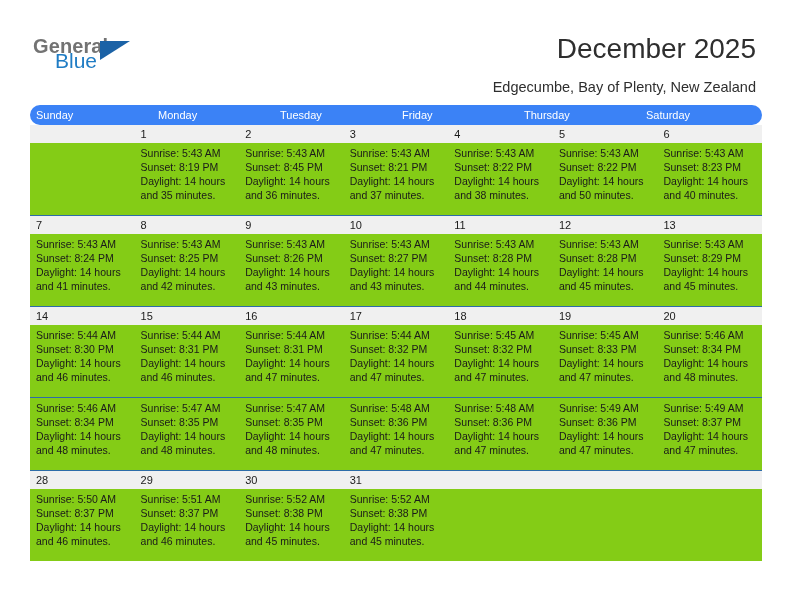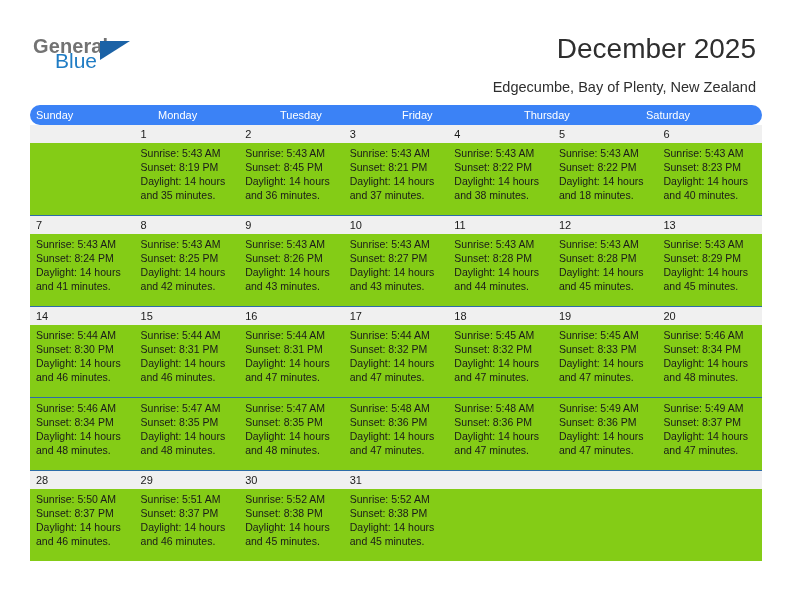--- a/index.html
+++ b/index.html
@@ -209,21 +209,21 @@
             <div class="detail">
               <div class="line">Sunrise: 5:43 AM</div>
               <div class="line">Sunset: 8:22 PM</div>
               <div class="line">Daylight: 14 hours</div>
               <div class="line">and 38 minutes.</div>
             </div>
             <div class="detail">
               <div class="line">Sunrise: 5:43 AM</div>
               <div class="line">Sunset: 8:22 PM</div>
               <div class="line">Daylight: 14 hours</div>
-              <div class="line">and 18 minutes.</div>
+              <div class="line">and 50 minutes.</div>
             </div>
             <div class="detail">
               <div class="line">Sunrise: 5:43 AM</div>
               <div class="line">Sunset: 8:23 PM</div>
               <div class="line">Daylight: 14 hours</div>
               <div class="line">and 40 minutes.</div>
             </div>
           </div>
         </div>
         <div class="week">

